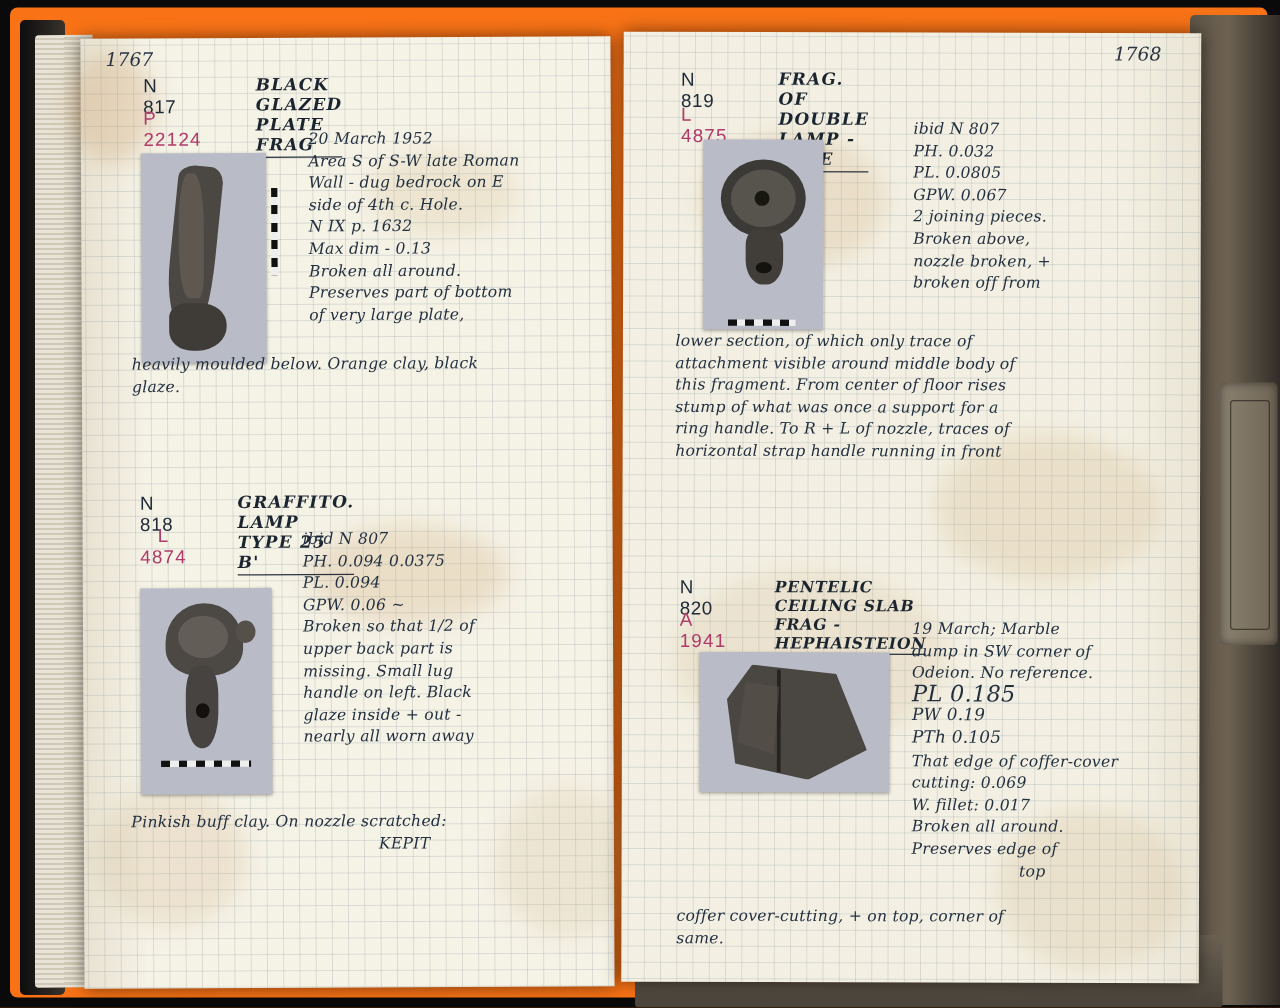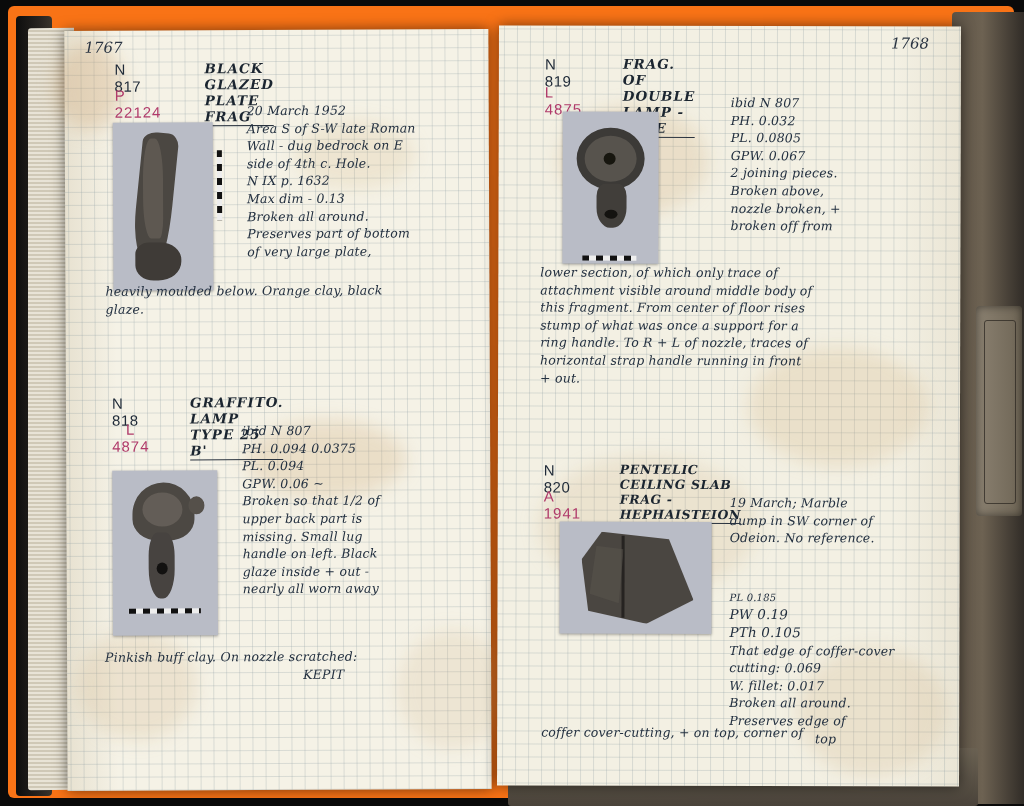--- a/index.html
+++ b/index.html
@@ -206,52 +206,52 @@
           <div>broken off from</div>
         </div>
 
         <div class="lines" style="position:absolute;left:42px;top:238px;">
           <div>lower section, of which only trace of</div>
           <div>attachment visible around middle body of</div>
           <div>this fragment. From center of floor rises</div>
           <div>stump of what was once a support for a</div>
           <div>ring handle. To R + L of nozzle, traces of</div>
           <div>horizontal strap handle running in front</div>
-          <div>+ out.</div>
         </div>
       </div>
 
       <div class="entry">
         <div class="cat" style="position:absolute;left:46px;top:436px;">N 820</div>
         <div class="title" style="position:absolute;left:122px;top:436px;font-size:12.5px;letter-spacing:.6px;">PENTELIC CEILING SLAB FRAG - HEPHAISTEION</div>
         <div class="invno" style="position:absolute;left:46px;top:462px;">A 1941</div>
 
         <div class="photo" style="left:62px;top:496px;width:152px;height:112px;">
           <div class="obj" style="left:22px;top:10px;width:112px;height:92px;background:#4a4641;
             clip-path:polygon(18% 0%,78% 8%,100% 74%,58% 100%,6% 86%,0% 30%);"></div>
           <div class="obj" style="left:62px;top:14px;width:3px;height:82px;background:#262321;"></div>
           <div class="obj" style="left:30px;top:24px;width:34px;height:60px;background:#5a554e;opacity:.5;
             clip-path:polygon(20% 0%,100% 6%,86% 96%,0% 80%);"></div>
         </div>
 
         <div class="lines" style="position:absolute;left:232px;top:468px;">
           <div>19 March; Marble</div>
           <div>dump in SW corner of</div>
           <div>Odeion. No reference.</div>
-          <div style="font-size:10px;margin-top:42px;">PL  0.185</div>
+          <div style="font-size:18px;">PL  0.185</div>
           <div style="font-size:13.5px;">PW  0.19</div>
           <div style="font-size:13.5px;">PTh  0.105</div>
           <div>That edge of coffer-cover</div>
           <div>cutting: 0.069</div>
           <div>W. fillet: 0.017</div>
           <div>Broken all around.</div>
           <div>Preserves edge of</div>
           <div style="padding-left:86px;">top</div>
         </div>
 
         <div class="lines" style="position:absolute;left:44px;top:698px;">
           <div>coffer cover-cutting, + on top, corner of</div>
+          <div>same.</div>
         </div>
       </div>
     </div>
 
   </div>
 </div>
 
 </body></html>

